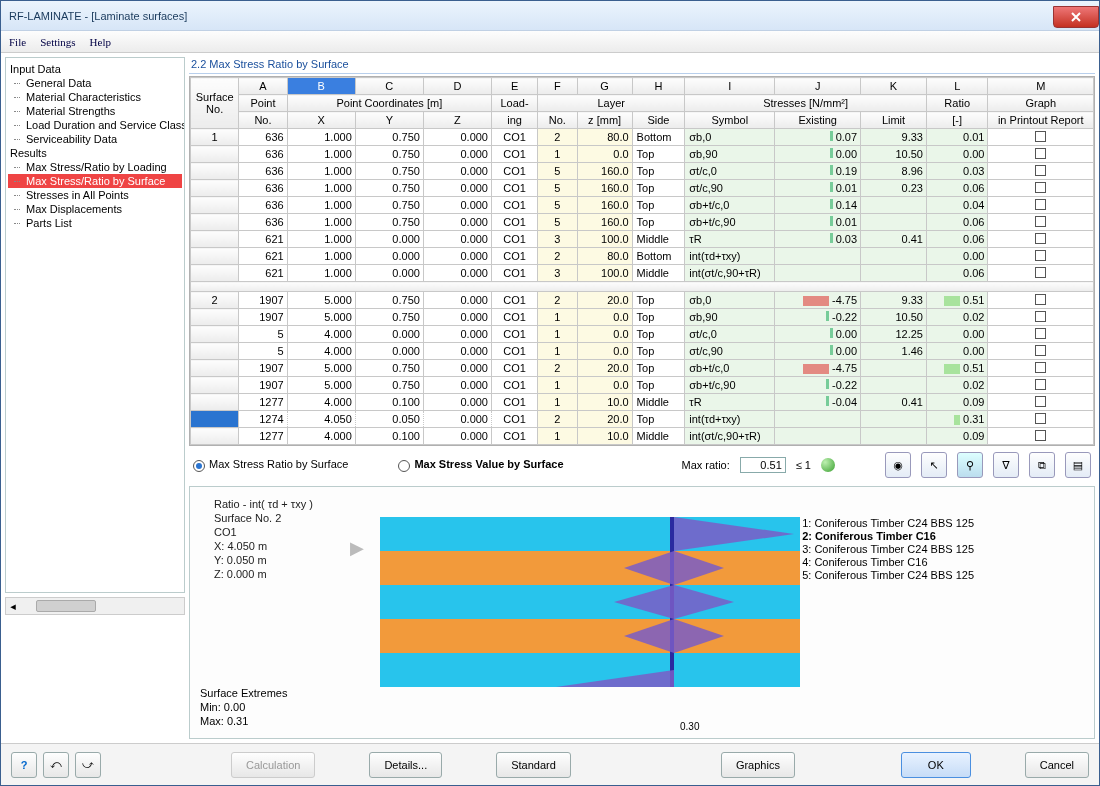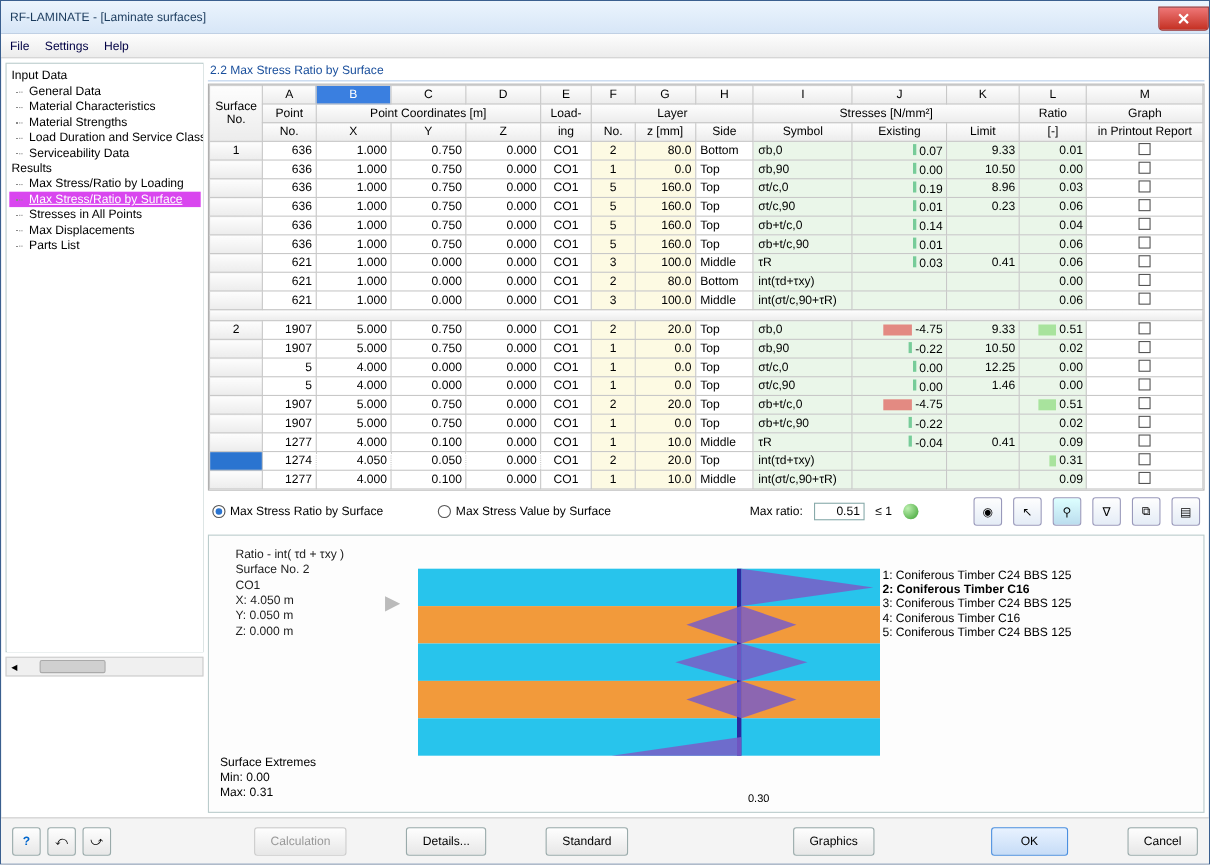--- a/index.html
+++ b/index.html
@@ -6,27 +6,27 @@
 body { background: #e8e8e8; }
 
 .window { width: 1100px; height: 786px; background: #fff; border: 1px solid #3a5f8f; display: flex; flex-direction: column; box-shadow: 0 3px 10px rgba(0,0,0,0.3); }
 .titlebar { height: 30px; background: linear-gradient(#ebf4fd, #d7e6f7); display: flex; align-items: center; padding: 0 0 0 8px; border-bottom: 1px solid #c0d0e4; }
 .titlebar-text { color: #1a3a5c; }
 .titlebar-btns { margin-left: auto; display: flex; }
 .titlebar-btn { width: 30px; height: 22px; display: flex; align-items: center; justify-content: center; border: 1px solid #aaa; background: #eee; margin-top:2px;}
 .titlebar-btn.close { width: 46px; background: linear-gradient(#e77, #c43022); color: #fff; border-radius: 0 0 4px 4px; border:1px solid #933;}
 
 .menubar { height: 22px; background: linear-gradient(#fdfdfd, #ececec); border-bottom: 1px solid #ccc; display: flex; align-items: center; padding: 0 8px; gap: 14px; color: #004; }
-.menubar span { cursor: default; }
+.menubar span { cursor: default; font-family: Liberation Serif, serif; }
 
 .body { flex: 1; display: flex; padding: 4px; gap: 4px; min-height: 0; }
 .tree-pane { width: 180px; border: 1px solid #bcc; background: #fff; overflow: auto; padding: 4px 2px; }
 .tree-item { padding: 1px 2px 1px 18px; white-space: nowrap; position: relative; }
 .tree-item::before { content: ""; position: absolute; left: 6px; top: 50%; width: 6px; border-top: 1px dotted #888; }
-.tree-item.sel { background: #d946ef; color: #fff; text-decoration: underline; }
+.tree-item.sel { background: #ef4444; color: #fff; }
 .tree-root { padding: 1px 2px; }
 
 .right-pane { flex: 1; display: flex; flex-direction: column; min-width: 0; }
 .section-title { color: #1a4f9c; padding: 1px 2px 3px; font-weight: normal; }
 .section-rule { border-top: 1px solid #b8cfec; margin-bottom: 2px; }
 
 .grid-wrap { border: 1px solid #b0b0b0; overflow: auto; flex: 0 0 auto; }
 table.grid { border-collapse: collapse; width: 100%; table-layout: fixed; }
 .grid th, .grid td { border: 1px solid #c8c8c8; padding: 1px 3px; height: 17px; text-align: center; background: #fff; white-space: nowrap; font-size: 11px; }
 .grid th { background: linear-gradient(#fdfdfd,#ececec); font-weight: normal; }
@@ -475,21 +475,21 @@
                 <td class="g num"></td>
                 <td class="g num">0.09</td>
                 <td><span class="chk"></span></td>
               </tr>
             </tbody>
         </table>
       </div>
 
       <div class="midbar">
         <label><span class="radio on"></span><span>Max Stress Ratio by Surface</span></label>
-        <label style="margin-left:40px;"><span class="radio"></span><span>Max Stress Value by Surface</span></label>
+        <label style="margin-left:40px;font-weight:bold;"><span class="radio"></span><span>Max Stress Value by Surface</span></label>
         <span style="margin-left:auto;">Max ratio:</span>
         <span class="ratio-box">0.51</span>
         <span>≤ 1</span>
         <span class="ok-ball"></span>
         <span style="width:30px;"></span>
         <div class="tbtn">◉</div>
         <div class="tbtn">↖</div>
         <div class="tbtn" style="background:linear-gradient(#dff,#bde);">⚲</div>
         <div class="tbtn">∇</div>
         <div class="tbtn">⧉</div>

